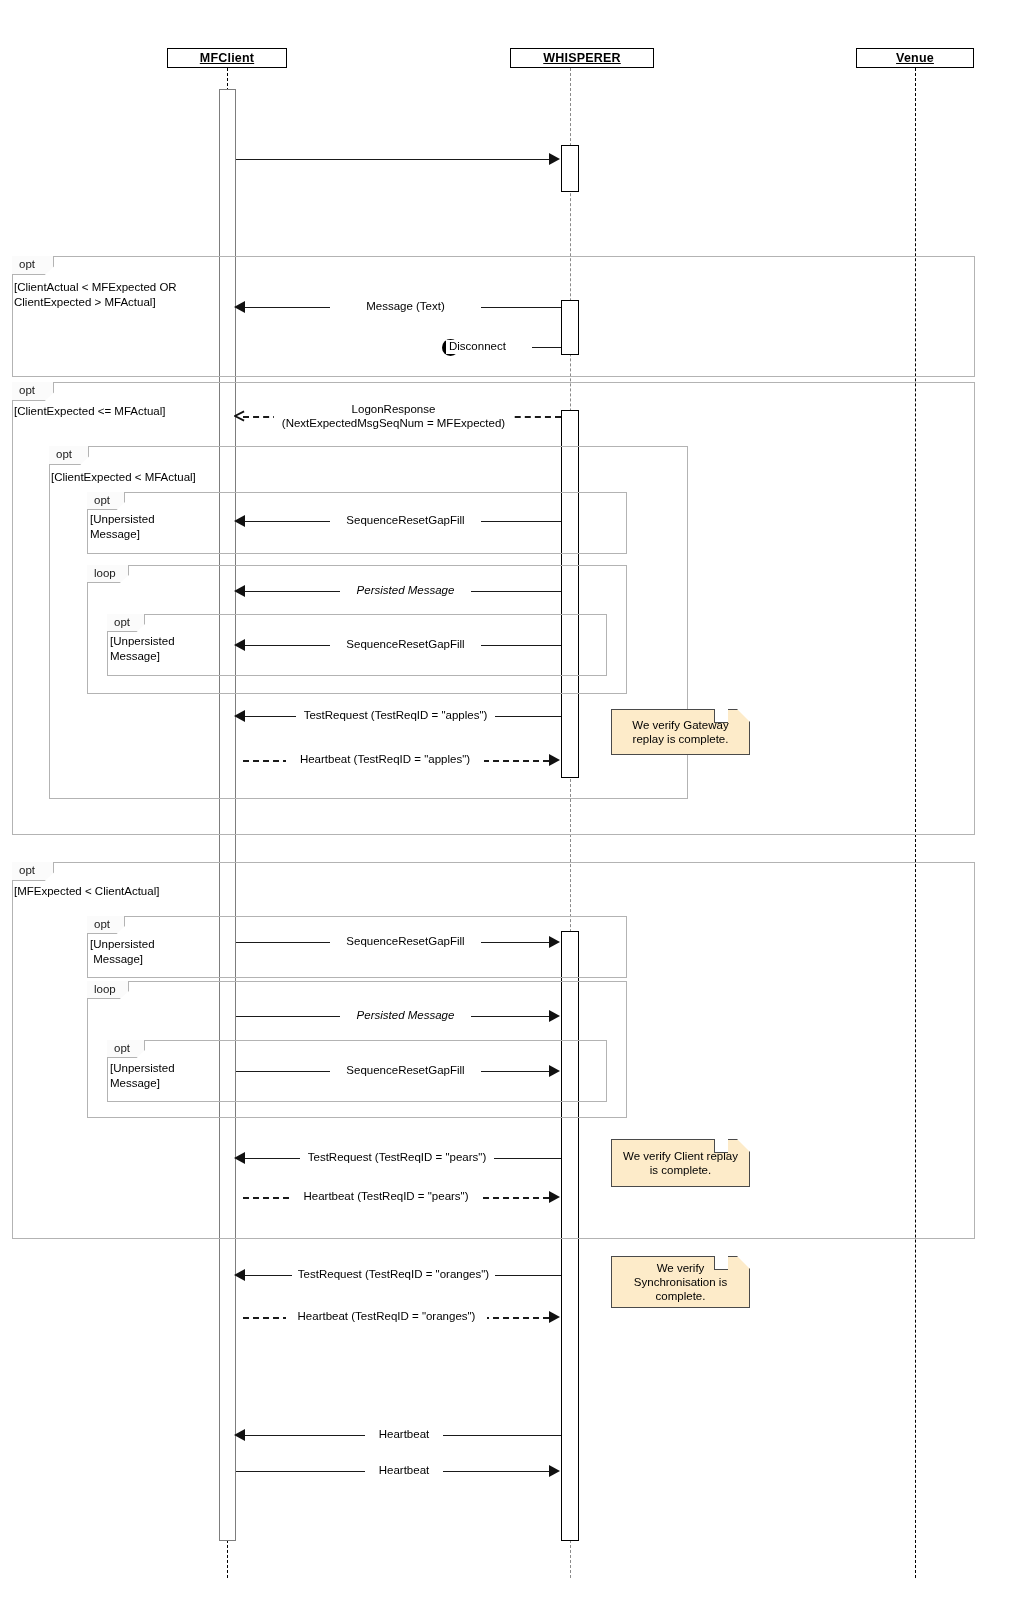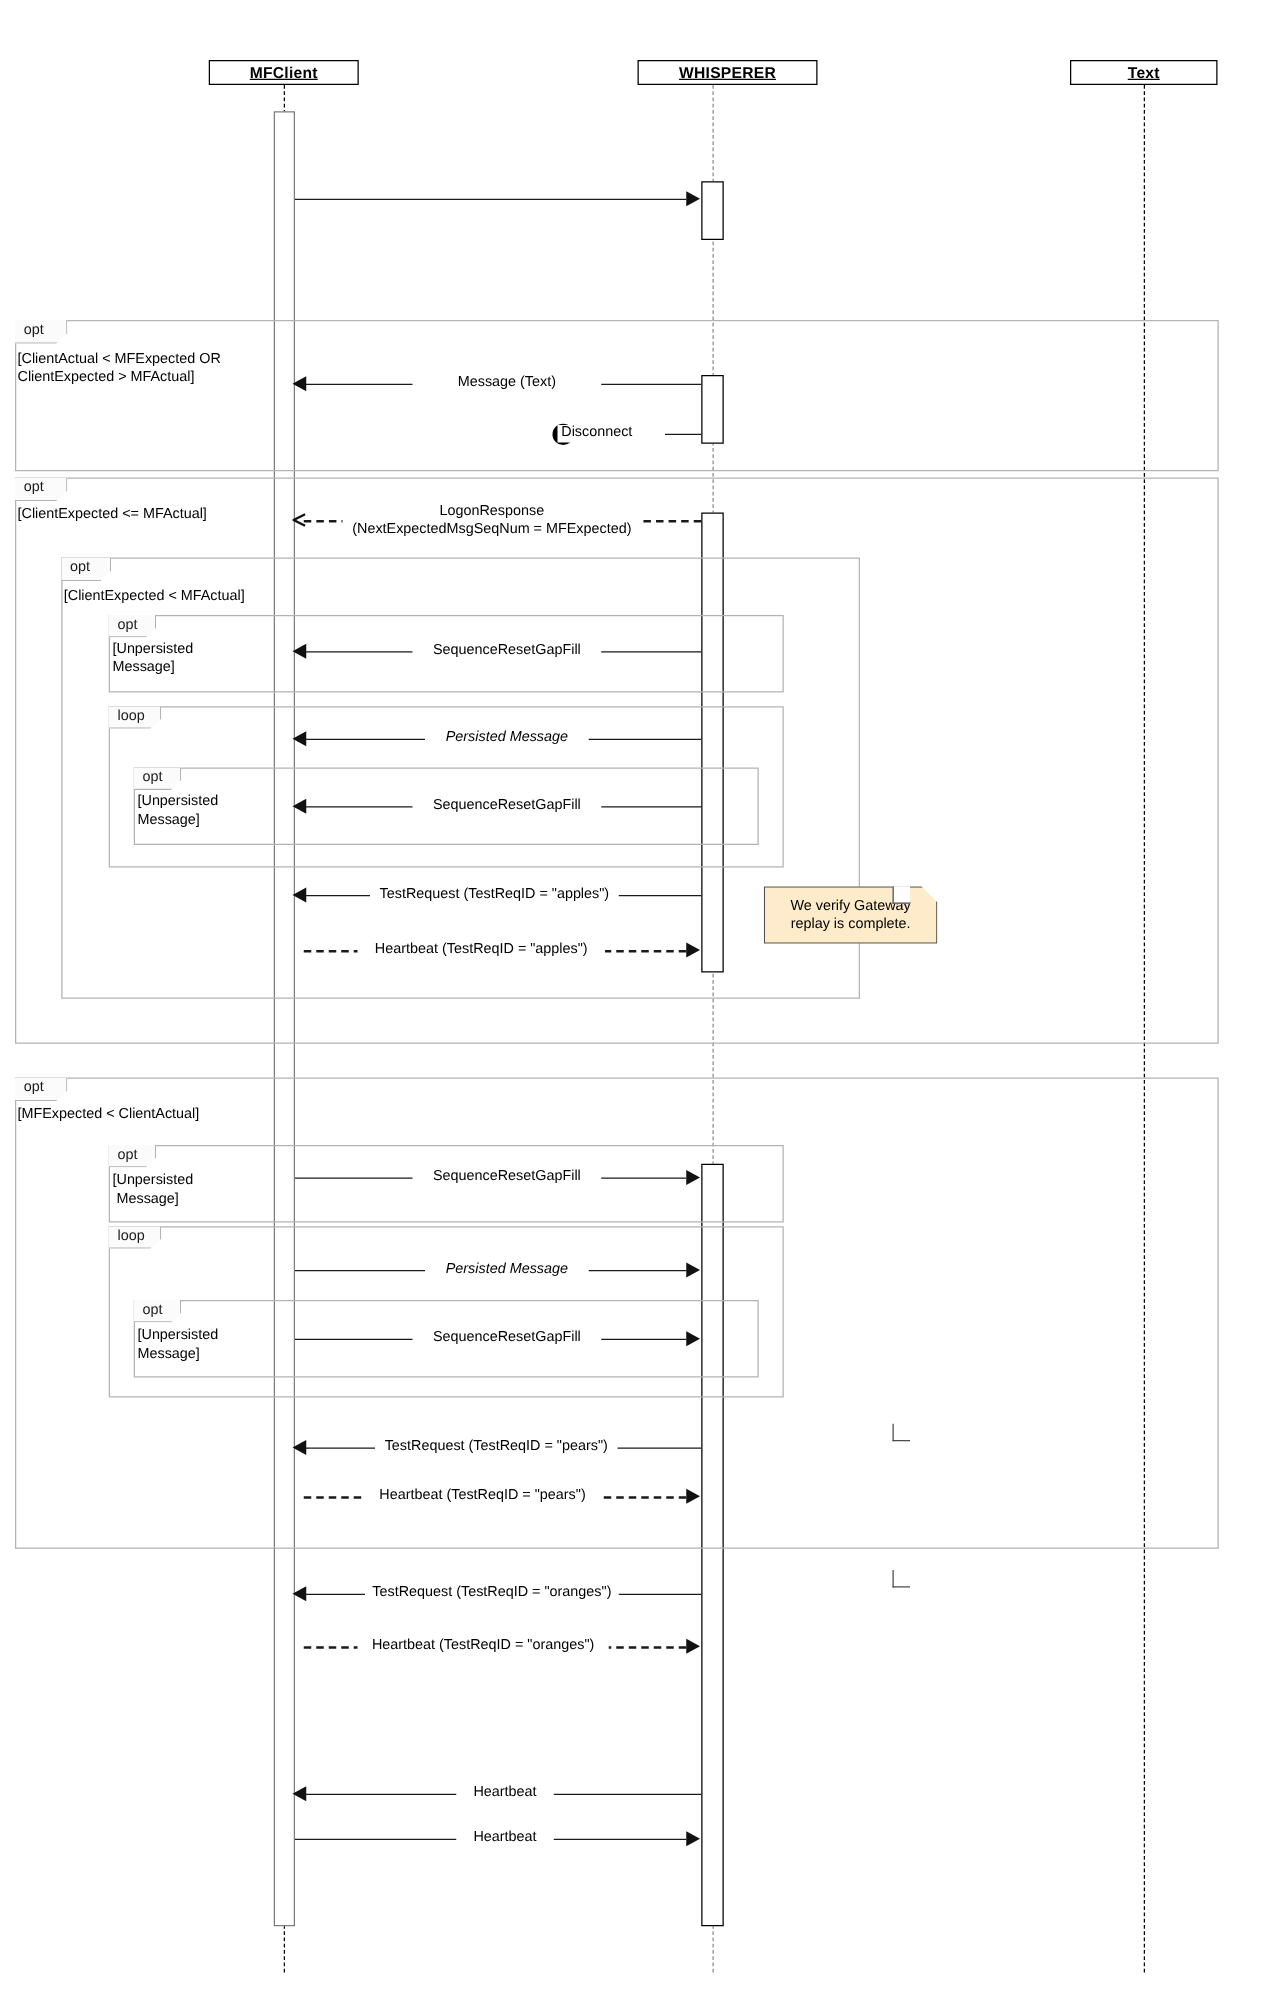--- a/index.html
+++ b/index.html
@@ -140,21 +140,21 @@
 
 <div id="diagram">
 
   <div class="actor-box" style="left:167px;top:48px;width:120px;height:20px;">
     <span>MFClient</span>
   </div>
   <div class="actor-box" style="left:510px;top:48px;width:144px;height:20px;">
     <span>WHISPERER</span>
   </div>
   <div class="actor-box" style="left:856px;top:48px;width:118px;height:20px;">
-    <span>Text</span>
+    <span>Venue</span>
   </div>
 
   <div class="lifeline" style="left:227px;top:68px;height:1510px;"></div>
   <div class="lifeline grey" style="left:570px;top:68px;height:1510px;"></div>
   <div class="lifeline" style="left:915px;top:68px;height:1510px;"></div>
 
   <div class="activation grey" style="left:219px;top:89px;width:17px;height:1452px;"></div>
 
   <div class="activation" style="left:561px;top:145px;width:18px;height:47px;"></div>
   <div class="activation" style="left:561px;top:300px;width:18px;height:55px;"></div>
@@ -256,30 +256,32 @@
   <div class="msg-text" style="left:330px;top:1064px;width:145px;">SequenceResetGapFill</div>
 
   <div class="msg-line" style="left:243px;top:1158px;width:318px;"></div>
   <div class="arrow-solid left" style="left:234px;top:1152px;"></div>
   <div class="msg-text" style="left:300px;top:1151px;width:188px;">TestRequest (TestReqID = "pears")</div>
 
   <div class="msg-line dashed" style="left:243px;top:1197px;width:306px;"></div>
   <div class="arrow-solid right" style="left:549px;top:1191px;"></div>
   <div class="msg-text" style="left:290px;top:1190px;width:186px;">Heartbeat (TestReqID = "pears")</div>
 
+  <div class="note" style="left:588px;top:1139px;width:139px;height:48px;">We verify Client replay is complete.</div>
   <div class="note-fold" style="left:714px;top:1139px;"></div>
 
   <div class="msg-line" style="left:243px;top:1275px;width:318px;"></div>
   <div class="arrow-solid left" style="left:234px;top:1269px;"></div>
   <div class="msg-text" style="left:292px;top:1268px;width:197px;">TestRequest (TestReqID = "oranges")</div>
 
   <div class="msg-line dashed" style="left:243px;top:1317px;width:306px;"></div>
   <div class="arrow-solid right" style="left:549px;top:1311px;"></div>
   <div class="msg-text" style="left:286px;top:1310px;width:195px;">Heartbeat (TestReqID = "oranges")</div>
 
+  <div class="note" style="left:588px;top:1256px;width:139px;height:52px;">We verify Synchronisation is complete.</div>
   <div class="note-fold" style="left:714px;top:1256px;"></div>
 
   <div class="msg-line" style="left:243px;top:1435px;width:318px;"></div>
   <div class="arrow-solid left" style="left:234px;top:1429px;"></div>
   <div class="msg-text" style="left:365px;top:1428px;width:72px;">Heartbeat</div>
 
   <div class="msg-line" style="left:236px;top:1471px;width:313px;"></div>
   <div class="arrow-solid right" style="left:549px;top:1465px;"></div>
   <div class="msg-text" style="left:365px;top:1464px;width:72px;">Heartbeat</div>
 

